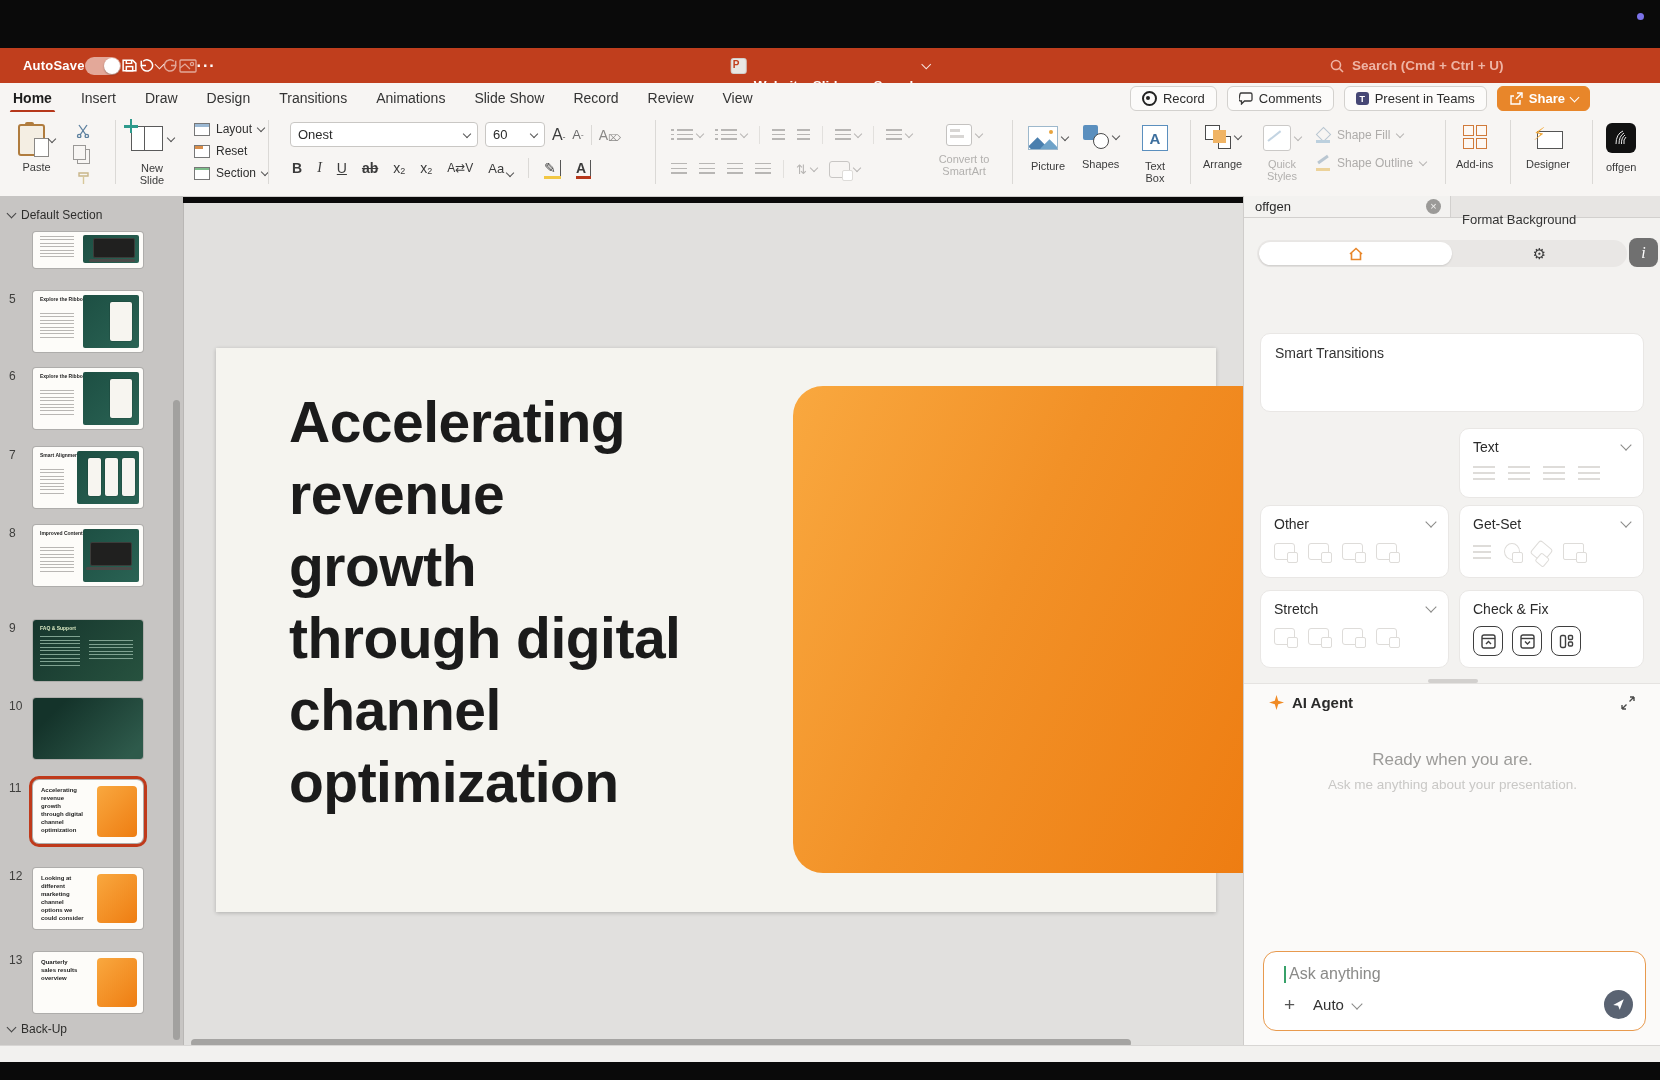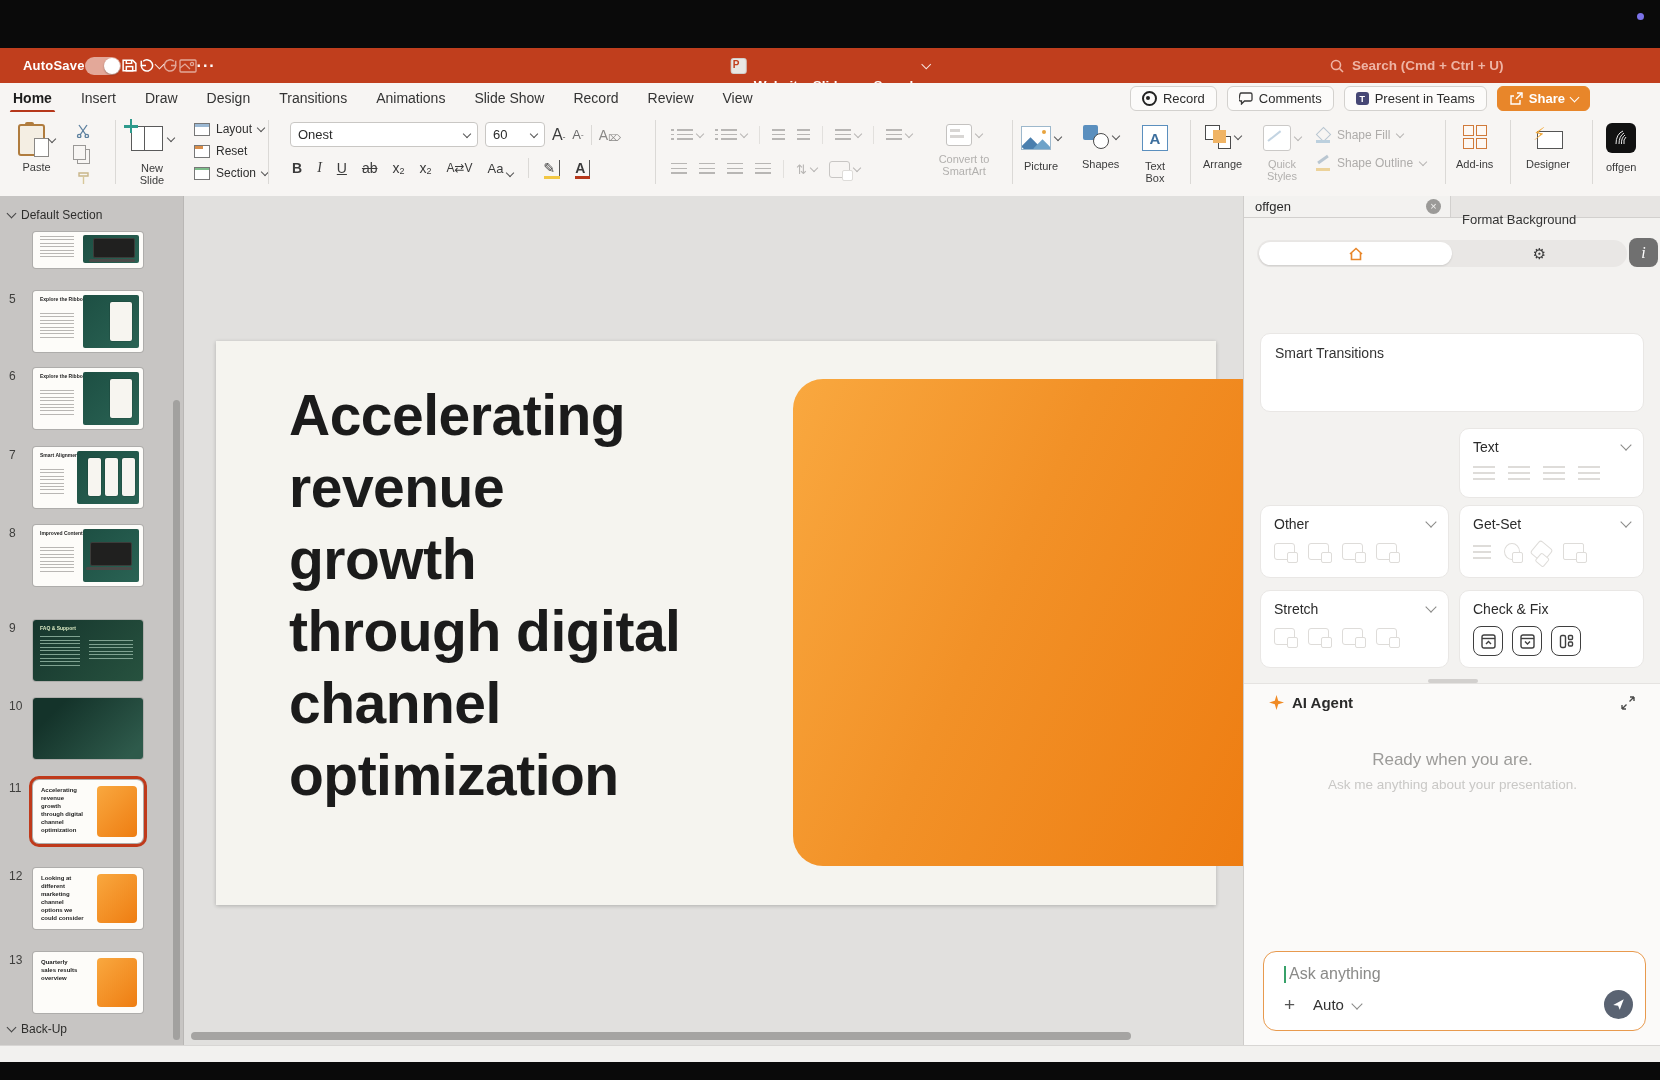--- a/index.html
+++ b/index.html
@@ -131,21 +131,21 @@
   .tv-green.cards3 .c1{right:38px;} .tv-green.cards3 .c2{right:21px;} .tv-green.cards3 .c3{right:4px;}
   .laptop{position:absolute;left:10px;top:12px;width:36px;height:24px;background:#20201f;border-radius:2px;border:1px solid #3c3c3a;}
   .laptop::after{content:"";position:absolute;left:-5px;bottom:-5px;width:46px;height:3px;background:#4a4a48;border-radius:2px;}
   .thumb.dark{background:linear-gradient(135deg,#16362d,#27523f);}
   .thumb.darkgrad{background:linear-gradient(135deg,#14332a 20%,#2e5a4b 90%);}
   .tv-text{position:absolute;left:8px;top:6px;width:54px;font-size:6px;line-height:8px;font-weight:700;color:#1e1e1e;white-space:pre-line;}
   .tv-orect{position:absolute;right:6px;top:6px;width:40px;height:49px;border-radius:4px;background:linear-gradient(135deg,#f9a83f,#ee7d12);}
   .sb-scroll{position:absolute;right:3px;top:204px;width:7px;height:640px;border-radius:4px;background:#a2a19f;}
 
   
-  .canvas{position:absolute;left:183px;top:0;width:1060px;height:849px;background:#e1e0de;overflow:hidden;border-left:1px solid #b9b7b5;}
+  .canvas{position:absolute;left:183px;top:7px;width:1060px;height:849px;background:#e1e0de;overflow:hidden;border-left:1px solid #b9b7b5;}
   .slide{position:absolute;left:32px;top:145px;width:1000px;height:564px;background:#f5f4ef;box-shadow:0 1px 4px rgba(0,0,0,.22);}
   .slide-title{position:absolute;left:73px;top:38px;font-size:57px;line-height:72px;font-weight:800;letter-spacing:-.5px;color:#1b1b1b;white-space:pre-line;}
   .orange-shape{position:absolute;left:609px;top:183px;width:451px;height:487px;border-radius:30px 0 0 30px;background:linear-gradient(115deg,#f9a83f 0%,#f29127 45%,#ee7d12 100%);}
   .h-scroll{position:absolute;left:7px;top:836px;width:940px;height:8px;border-radius:4px;background:#a5a4a2;}
 
   
   .panel{position:absolute;left:1243px;top:0;width:417px;height:849px;background:#f3f2f0;border-left:1px solid #cfcdcb;}
   .p-tabs{position:absolute;left:0;top:0;width:417px;height:21px;background:#e7e5e3;border-bottom:1px solid #d2d0ce;}
   .p-tab{position:absolute;top:0;height:21px;display:flex;align-items:center;font-size:13px;color:#2a2a2a;}
   .p-tab.offgen{left:0;width:207px;background:#f3f2f0;padding-left:11px;box-sizing:border-box;border-right:1px solid #d2d0ce;}
@@ -356,21 +356,21 @@
           </div>
         <span class="fmt" style="font-size:16px;">A<span style="font-size:8px;margin-top:-4px;">ˆ</span></span>
         <span class="fmt" style="font-size:13px;color:#6b6b6b;">A<span style="font-size:8px;">ˇ</span></span>
         <span style="width:1px;height:20px;background:#dbd9d6;"></span>
         <span class="fmt" style="color:#8a8886;">A<span style="font-size:9px;">⌦</span></span>
       </div>
       <div style="position:absolute;left:14px;top:46px;display:flex;align-items:center;gap:15px;">
         <span class="fmt" style="font-weight:800;">B</span>
         <span class="fmt" style="font-style:italic;font-family:'Liberation Serif',serif;">I</span>
         <span class="fmt u">U</span>
-        <span class="fmt" style="text-decoration:line-through;">ab</span>
+        <span class="fmt" style="text-decoration:line-through;font-weight:bold;">ab</span>
         <span class="fmt">x<sup>2</sup></span>
         <span class="fmt">x<sub>2</sub></span>
         <span class="fmt" style="font-size:12px;">A⇄V</span>
         <span class="fmt" style="font-size:13px;">Aa<span class="gchev" style="border-color:#555;margin-left:3px;"></span></span>
         <span style="width:1px;height:20px;background:#dbd9d6;"></span>
         <span class="hl-pen">✎<span class="gchev" style="border-color:#555;margin-left:4px;"></span></span>
         <span class="fcolor">A<span class="gchev" style="border-color:#555;margin-left:4px;"></span></span>
       </div>
     </div>
     <div class="rdiv" style="left:655px;"></div>
@@ -415,21 +415,21 @@
         <span style="display:flex;align-items:center;gap:4px;">
             <span class="smart-ic"></span>
             <span class="gchev"></span>
           </span>
         <span class="rlabel dim" style="width:66px;margin-top:2px;">Convert to SmartArt</span>
       </div>
     </div>
     <div class="rdiv" style="left:1012px;"></div>
 
     <div class="rgroup" style="left:1020px;width:165px;">
-      <div class="bigbtn" style="position:absolute;left:1px;top:14px;">
+      <div class="bigbtn" style="position:absolute;left:8px;top:14px;">
         <span style="display:flex;align-items:center;gap:4px;">
             <span class="pic-ic">
               <span class="pic-dot"></span>
             </span>
             <span class="gchev" style="border-color:#555;"></span>
           </span>
         <span class="rlabel" style="margin-top:5px;">Picture</span>
       </div>
       <div class="bigbtn" style="position:absolute;left:62px;top:13px;">
         <span style="display:flex;align-items:center;gap:4px;">

